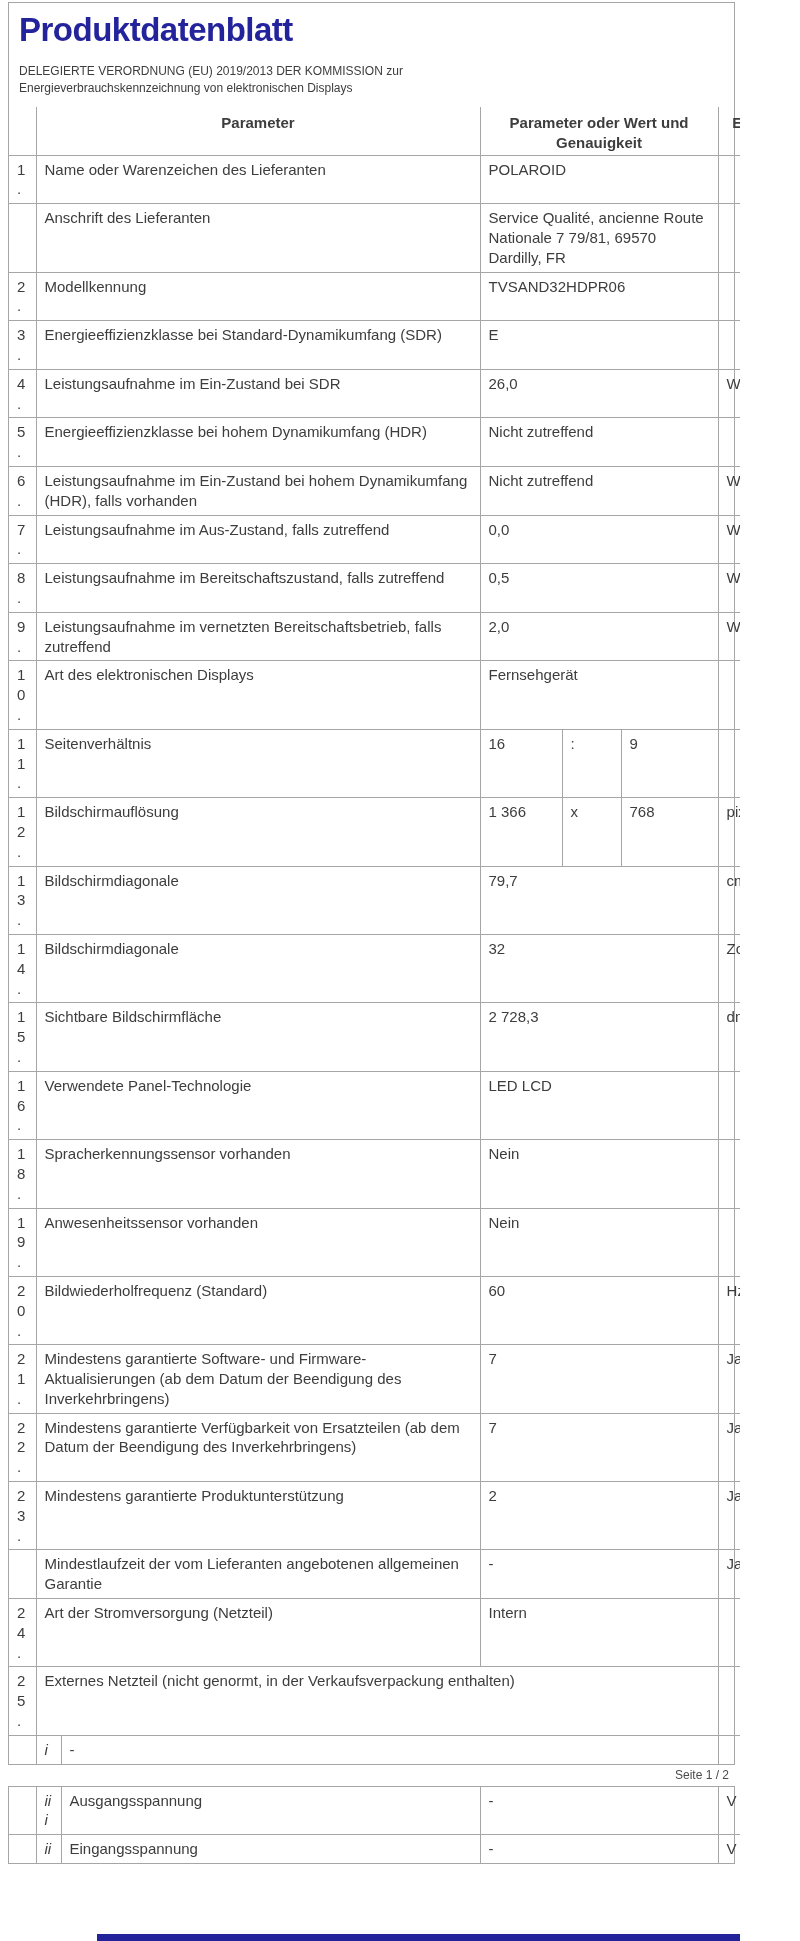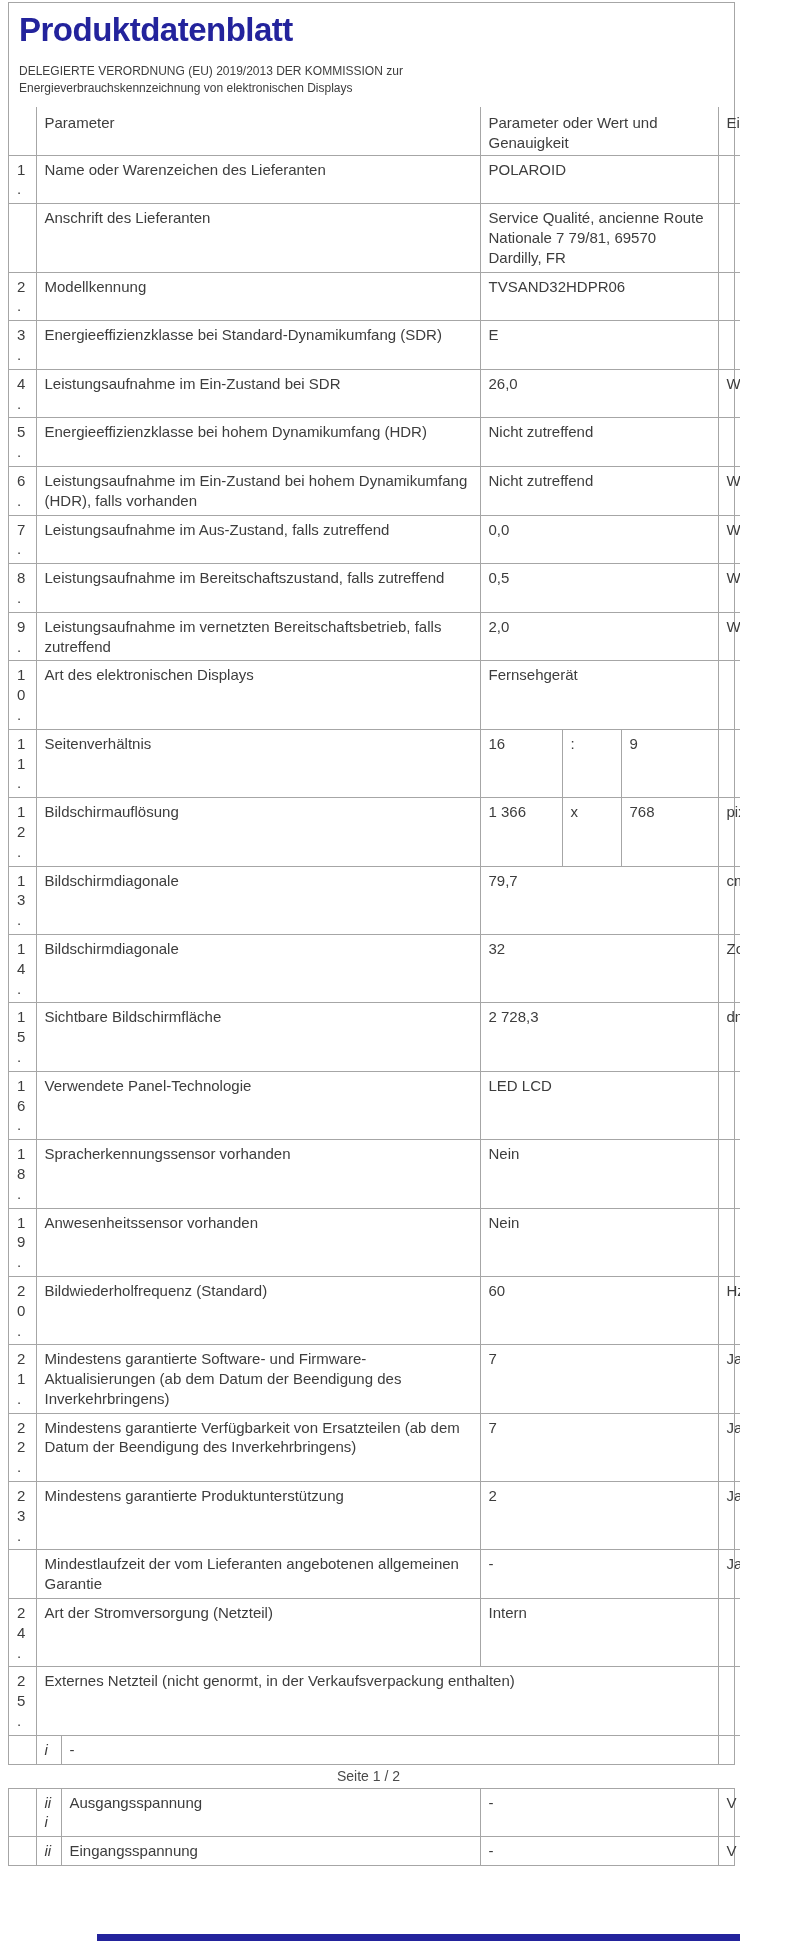--- a/index.html
+++ b/index.html
@@ -23,32 +23,32 @@
   .doc-subtitle{font-size:12px;line-height:1.42;max-width:500px;}
   
   table.param{width:100%;border-collapse:collapse;border-style:hidden;table-layout:fixed;}
   table.param td,table.param th{
     border:1px solid #a6a6a6;
     font-size:15px;line-height:1.32;
     padding:4px 8px;vertical-align:top;
     font-weight:400;text-align:left;
     word-wrap:break-word;
   }
-  table.param th{font-weight:400;padding-top:6px;padding-bottom:2px;}
+  table.param th{font-weight:700;padding-top:6px;padding-bottom:2px;text-align:center;}
   col.c-num{width:27px;}col.c-rom{width:25px;}col.c-par{width:419px;}
   col.c-v1{width:82px;}col.c-v2{width:59px;}col.c-v3{width:97px;}col.c-unit{width:78px;}
   td.num{text-align:right;padding-right:5px;padding-left:2px;}
   td.rom{font-style:italic;padding-left:6px;}
   td.val-r{text-align:right;padding-right:12px;}
   td.val-c{text-align:center;padding-left:2px;padding-right:2px;}
   td.unit{padding-left:10px;}
   th.h-unit{padding-left:10px;}
   
   .page-indicator{
-    text-align:center;font-size:14px;color:#4a4a4a;
+    text-align:right;font-size:12px;color:#4a4a4a;
     padding:3px 6px 4px 0;
   }
   
   .bottom-bar{position:absolute;left:97px;right:0;bottom:0;height:7px;}
 </style>
 </head>
 <body>
 
 <div class="page">
 

